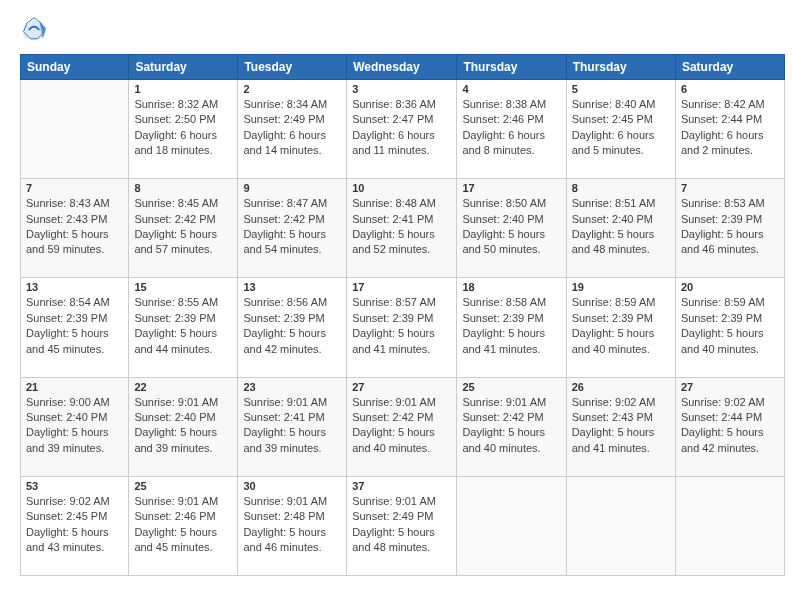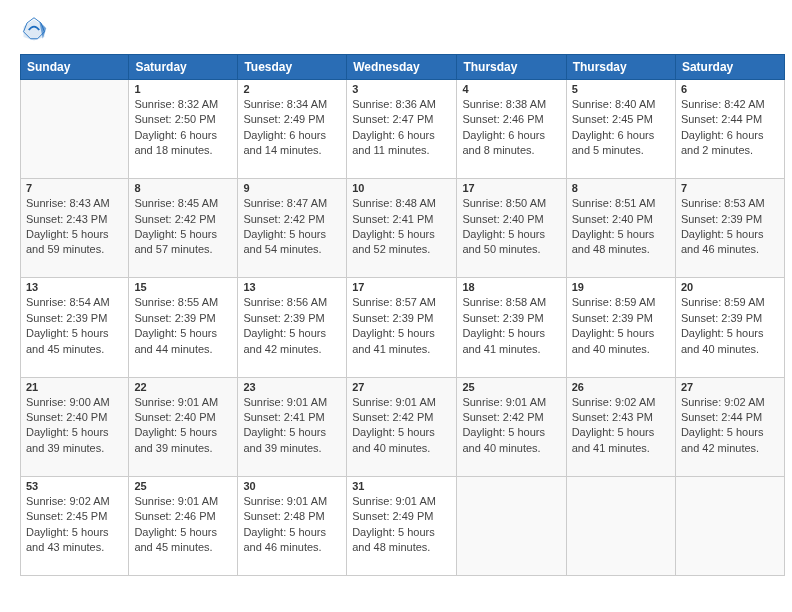--- a/index.html
+++ b/index.html
@@ -265,21 +265,21 @@
           </td>
           <td>
             <span class="day-number">25</span>
             <div class="day-info">Sunrise: 9:01 AM<br>Sunset: 2:46 PM<br>Daylight: 5 hours<br>and 45 minutes.</div>
           </td>
           <td>
             <span class="day-number">30</span>
             <div class="day-info">Sunrise: 9:01 AM<br>Sunset: 2:48 PM<br>Daylight: 5 hours<br>and 46 minutes.</div>
           </td>
           <td>
-            <span class="day-number">31</span>
+            <span class="day-number">37</span>
             <div class="day-info">Sunrise: 9:01 AM<br>Sunset: 2:49 PM<br>Daylight: 5 hours<br>and 48 minutes.</div>
           </td>
           <td class="empty"></td>
           <td class="empty"></td>
           <td class="empty"></td>
         </tr>
       </tbody>
   </table>
 </div>
 

